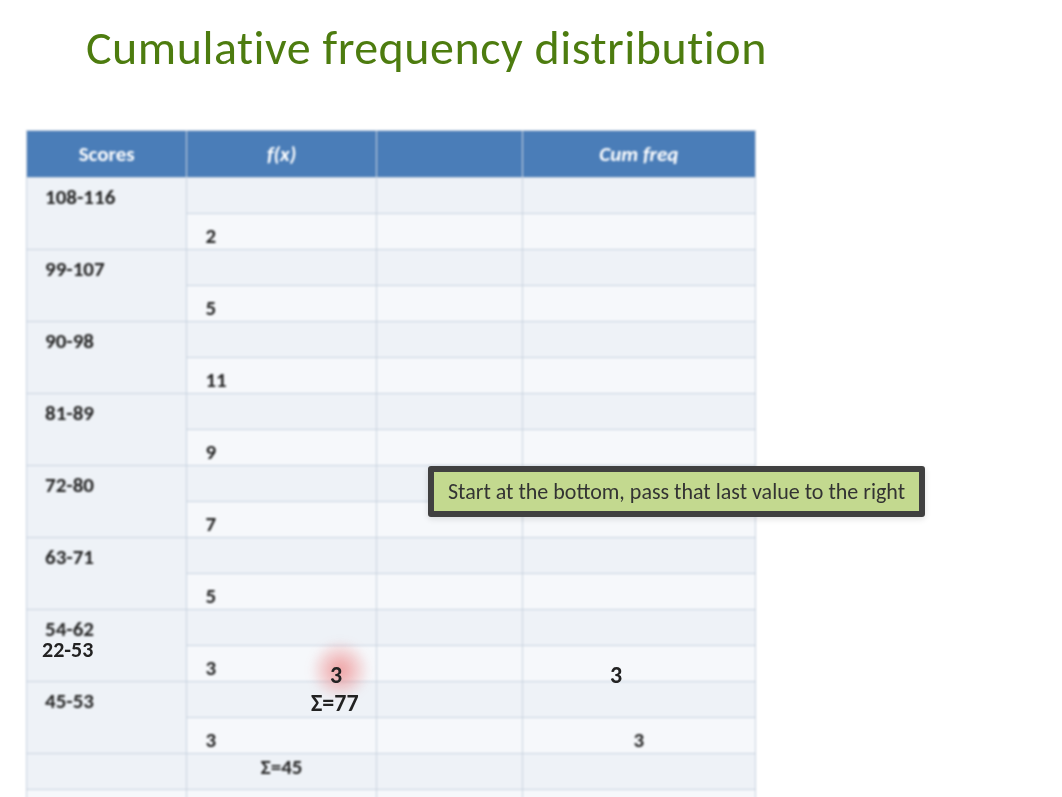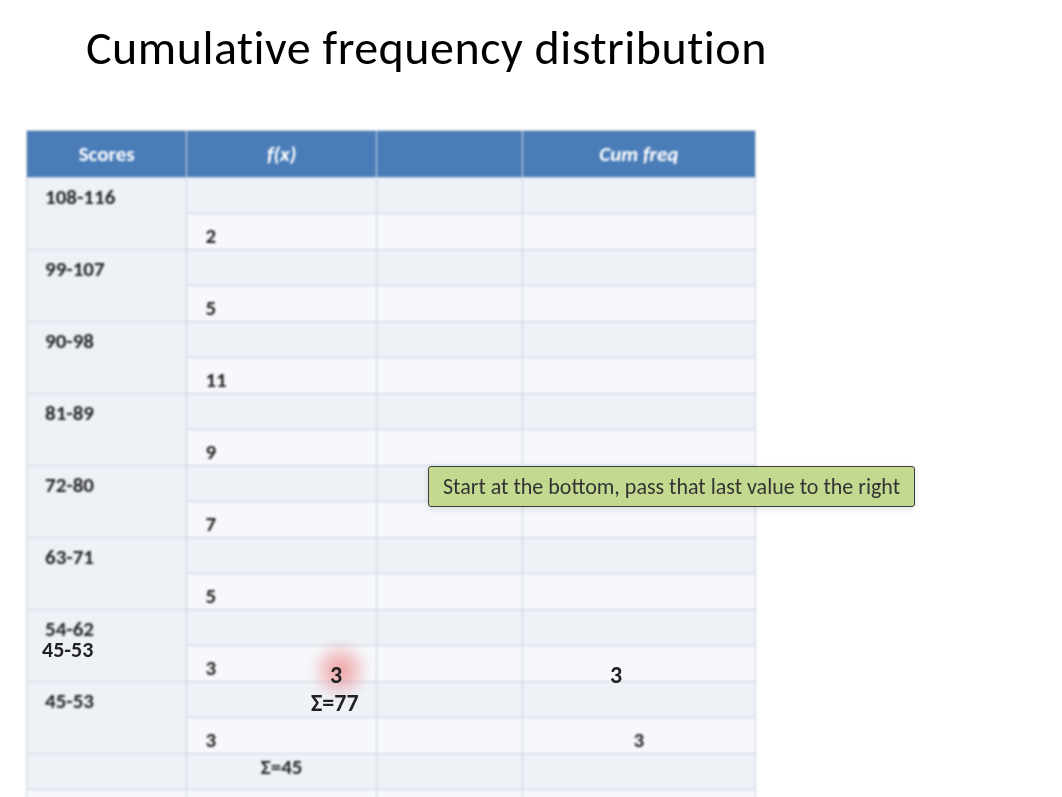--- a/index.html
+++ b/index.html
@@ -7,21 +7,21 @@
       width: 1062px;
       height: 797px;
       background: #ffffff;
       font-family: 'Segoe UI', Calibri, Arial, sans-serif;
       position: relative;
       overflow: hidden;
     }
     .title {
       font-size: 48px;
       font-weight: 400;
-      color: #000000;
+      color: #4d7c0f;
       position: absolute;
       top: 18px;
       left: 86px;
       letter-spacing: 0.5px;
     }
     .table-wrap {
       position: absolute;
       top: 130px;
       left: 26px;
       width: 730px;
@@ -64,21 +64,21 @@
     .cf-cell   { vertical-align: bottom; padding-bottom: 0; }
     .sum-row td {
       vertical-align: top;
       padding-top: 0;
     }
     .callout {
       position: absolute;
       top: 466px;
       left: 428px;
       background: #c3d98f;
-      border: 1px solid #404040;
+      border: 6px solid #404040;
       border-radius: 3px;
       padding: 6px 14px;
       font-size: 22px;
       color: #333;
       font-weight: 400;
       box-shadow: 0 2px 6px rgba(0,0,0,0.12);
       filter: none;
     }
     .red-circle {
       position: absolute;
@@ -223,18 +223,18 @@
         <td></td>
         <td></td>
         <td></td>
       </tr>
     </tbody>
   </table>
 </div>
 
 <div class="red-circle"></div>
 
-<div class="sharp-overlay" style="top:636px; left:42px; font-size:22px;">45-53</div>
+<div class="sharp-overlay" style="top:636px; left:42px; font-size:22px;">22-53</div>
 <div class="sharp-overlay" style="top:660px; left:330px; font-size:24px;">3</div>
 <div class="sharp-overlay" style="top:660px; left:610px; font-size:24px;">3</div>
 <div class="sharp-overlay" style="top:688px; left:311px; font-size:24px;">Σ=77</div>
 
 <div class="callout">Start at the bottom, pass that last value to the right</div>
 
 </body></html>

